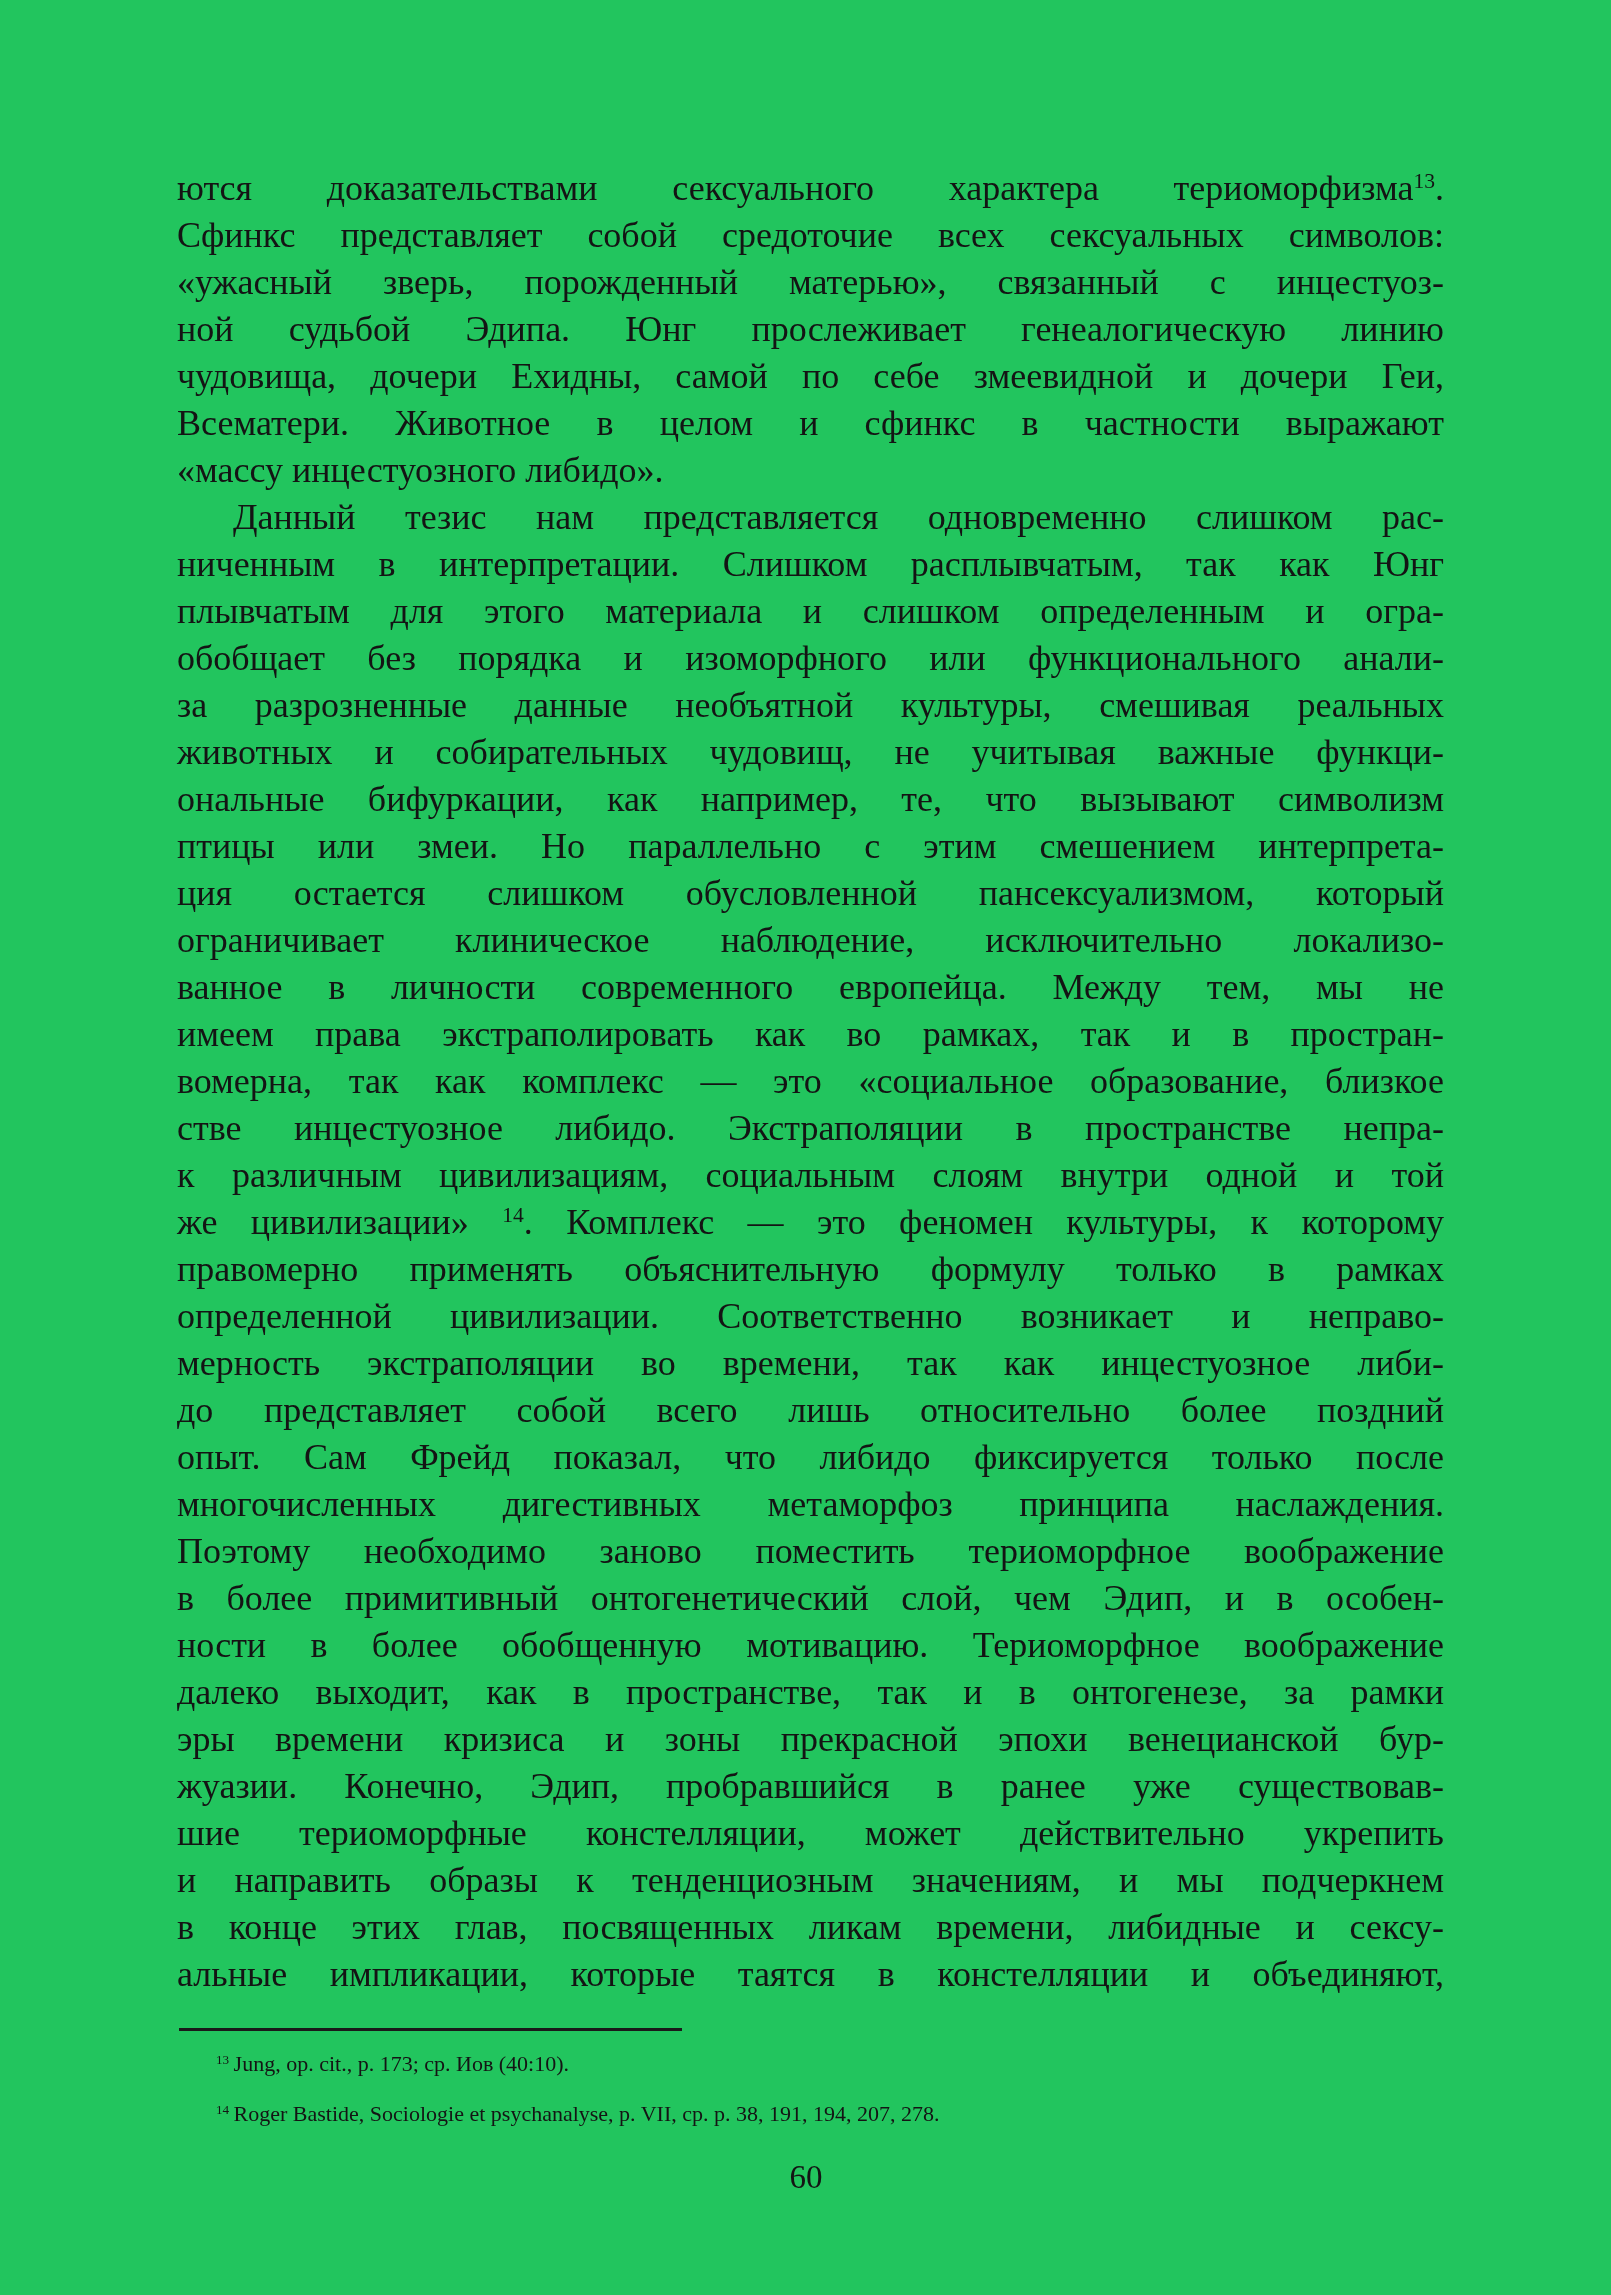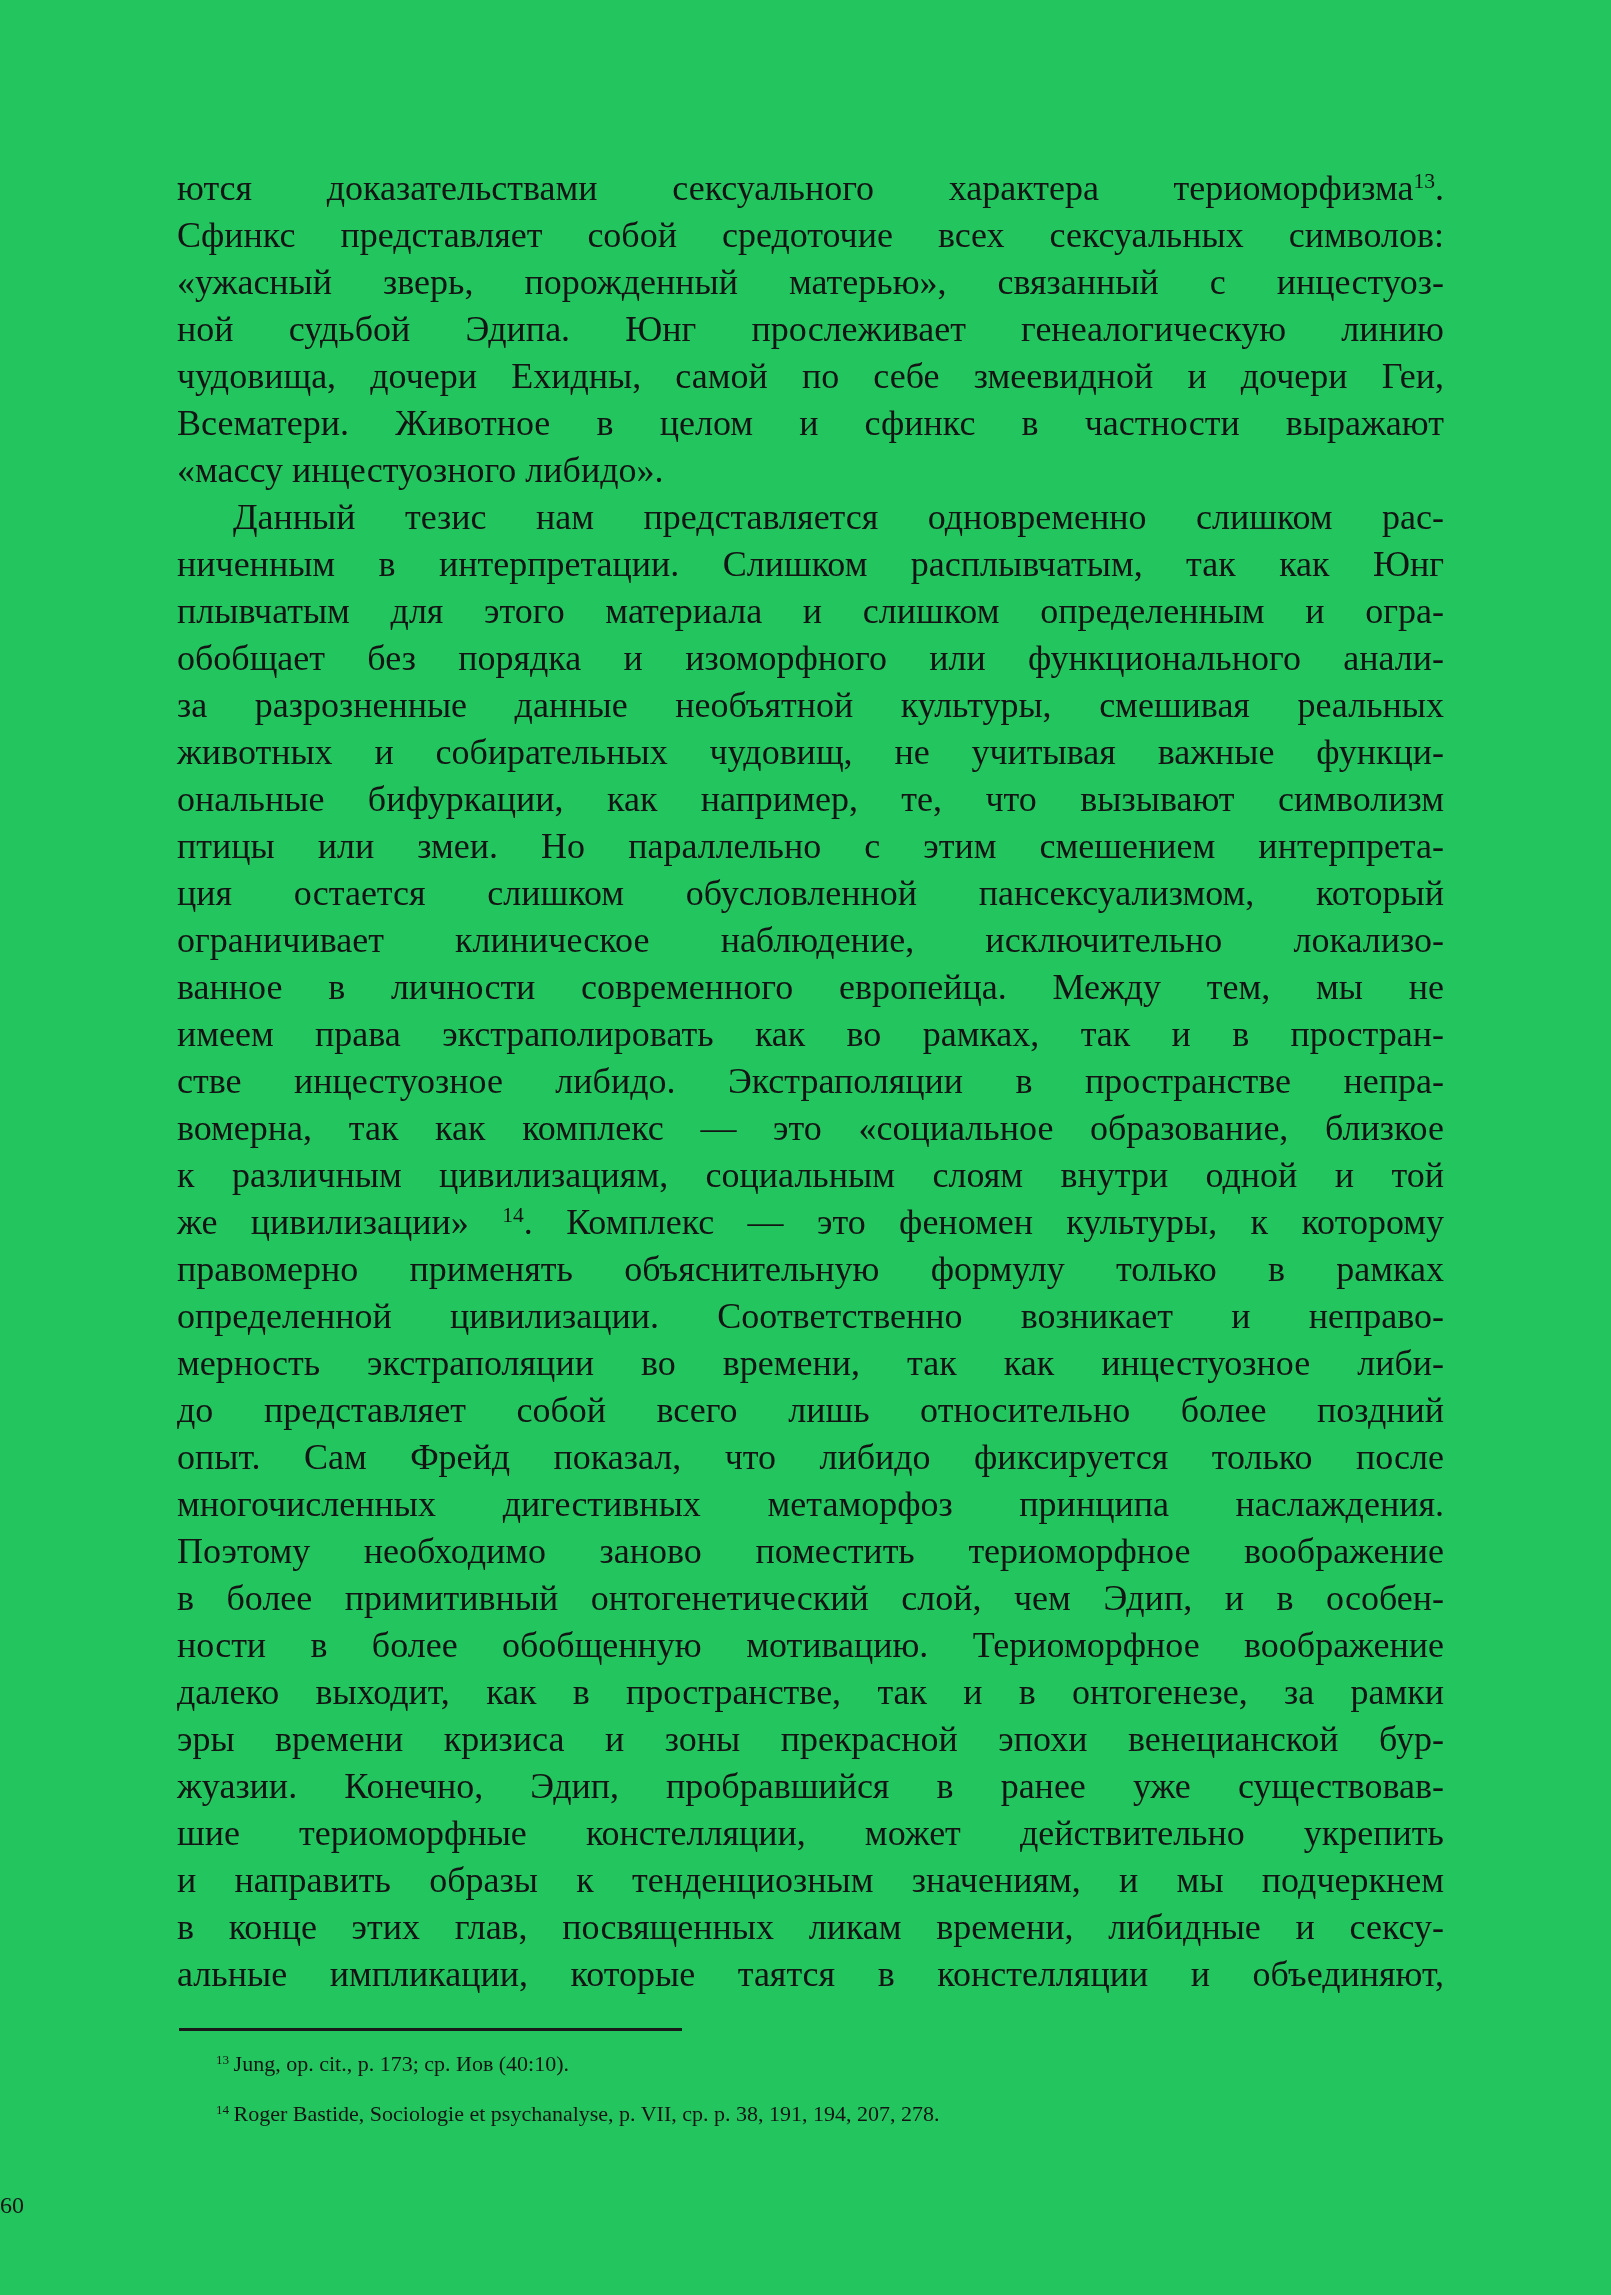--- a/index.html
+++ b/index.html
@@ -61,24 +61,24 @@
     color: #141414;
   }
   .footnote {
     text-indent: 38px;
   }
   .page-number {
     position: absolute;
     left: 0;
     top: 2157px;
     width: 100%;
-    font-size: 24px;
+    text-align: center;
+    font-size: 33px;
     line-height: 41px;
     color: #141414;
-    margin-top: 28px;
   }
 </style>
 </head>
 <body>
 
 <div class="page">
   <div class="body-text">
       <div class="line">ются доказательствами сексуального характера териоморфизма<sup>13</sup>.</div>
       <div class="line">Сфинкс представляет собой средоточие всех сексуальных символов:</div>
       <div class="line">«ужасный зверь, порожденный матерью», связанный с инцестуоз-</div>
@@ -91,22 +91,22 @@
       <div class="line">плывчатым для этого материала и слишком определенным и огра-</div>
       <div class="line">обобщает без порядка и изоморфного или функционального анали-</div>
       <div class="line">за разрозненные данные необъятной культуры, смешивая реальных</div>
       <div class="line">животных и собирательных чудовищ, не учитывая важные функци-</div>
       <div class="line">ональные бифуркации, как например, те, что вызывают символизм</div>
       <div class="line">птицы или змеи. Но параллельно с этим смешением интерпрета-</div>
       <div class="line">ция остается слишком обусловленной пансексуализмом, который</div>
       <div class="line">ограничивает клиническое наблюдение, исключительно локализо-</div>
       <div class="line">ванное в личности современного европейца. Между тем, мы не</div>
       <div class="line">имеем права экстраполировать как во рамках, так и в простран-</div>
+      <div class="line">вомерна, так как комплекс — это «социальное образование, близкое</div>
       <div class="line">стве инцестуозное либидо. Экстраполяции в пространстве непра-</div>
-      <div class="line">вомерна, так как комплекс — это «социальное образование, близкое</div>
       <div class="line">к различным цивилизациям, социальным слоям внутри одной и той</div>
       <div class="line">же цивилизации» <sup>14</sup>. Комплекс — это феномен культуры, к которому</div>
       <div class="line">правомерно применять объяснительную формулу только в рамках</div>
       <div class="line">определенной цивилизации. Соответственно возникает и неправо-</div>
       <div class="line">мерность экстраполяции во времени, так как инцестуозное либи-</div>
       <div class="line">до представляет собой всего лишь относительно более поздний</div>
       <div class="line">опыт. Сам Фрейд показал, что либидо фиксируется только после</div>
       <div class="line">многочисленных дигестивных метаморфоз принципа наслаждения.</div>
       <div class="line">Поэтому необходимо заново поместить териоморфное воображение</div>
       <div class="line">в более примитивный онтогенетический слой, чем Эдип, и в особен-</div>

